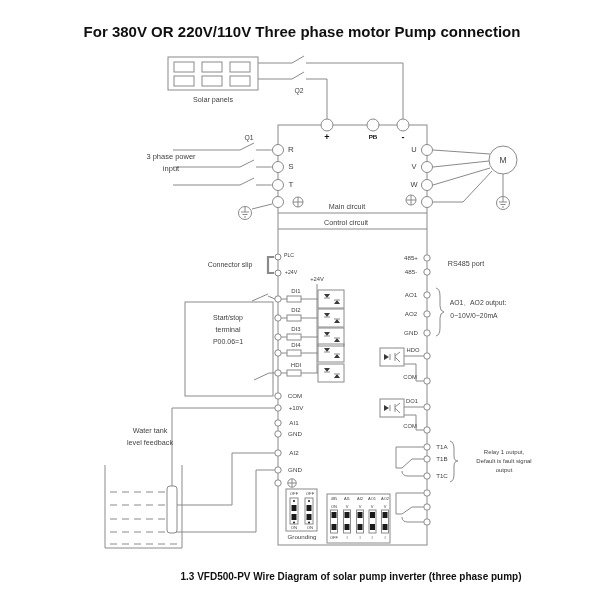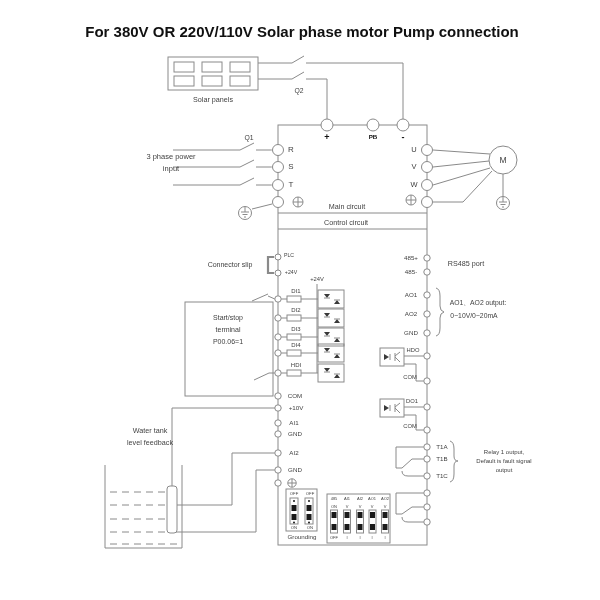--- a/index.html
+++ b/index.html
@@ -246,21 +246,22 @@
     <circle cx="427" cy="447" r="3.2"></circle>
           <circle cx="427" cy="459" r="3.2"></circle>
           <circle cx="427" cy="476" r="3.2"></circle>
     <circle cx="427" cy="493" r="3.2"></circle>
           <circle cx="427" cy="507" r="3.2"></circle>
           <circle cx="427" cy="522" r="3.2"></circle>
   </g>
  </g>
 </svg>
 
-<div class="lb b t15" style="left:302px;top:31px">For 380V OR 220V/110V Solar phase motor Pump connection</div>
+<div class="lb b t15" style="left:302px;top:31px">For 380V OR 220V/110V Three phase motor Pump connection</div>
+<div class="lb b" style="left:351px;top:577px">1.3 VFD500-PV Wire Diagram of solar pump inverter (three phase pump)</div>
 
 <div class="lb" style="left:213px;top:100px;--s:.72">Solar panels</div>
 <div class="lb" style="left:299px;top:91px;--s:.68">Q2</div>
 <div class="lb" style="left:249px;top:138px;--s:.68">Q1</div>
 <div class="lb" style="left:171px;top:157px;--s:.75">3 phase power</div>
 <div class="lb" style="left:171px;top:169px;--s:.75">input</div>
 
 <div class="lb" style="left:291px;top:150px;--s:.8">R</div>
 <div class="lb" style="left:291px;top:167px;--s:.8">S</div>
 <div class="lb" style="left:291px;top:185px;--s:.8">T</div>

